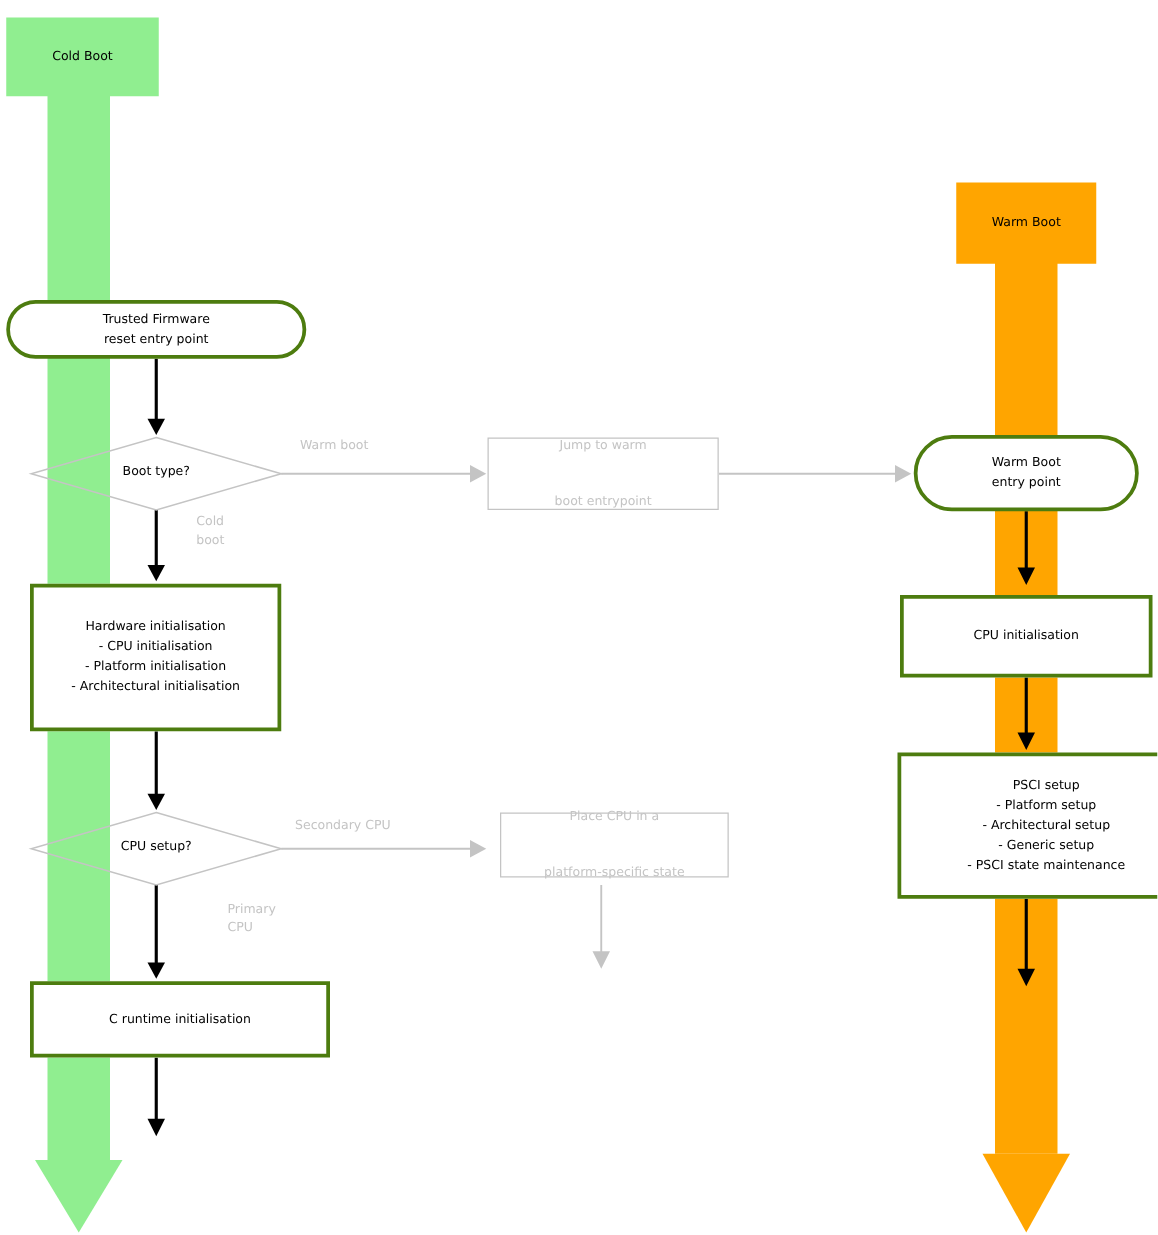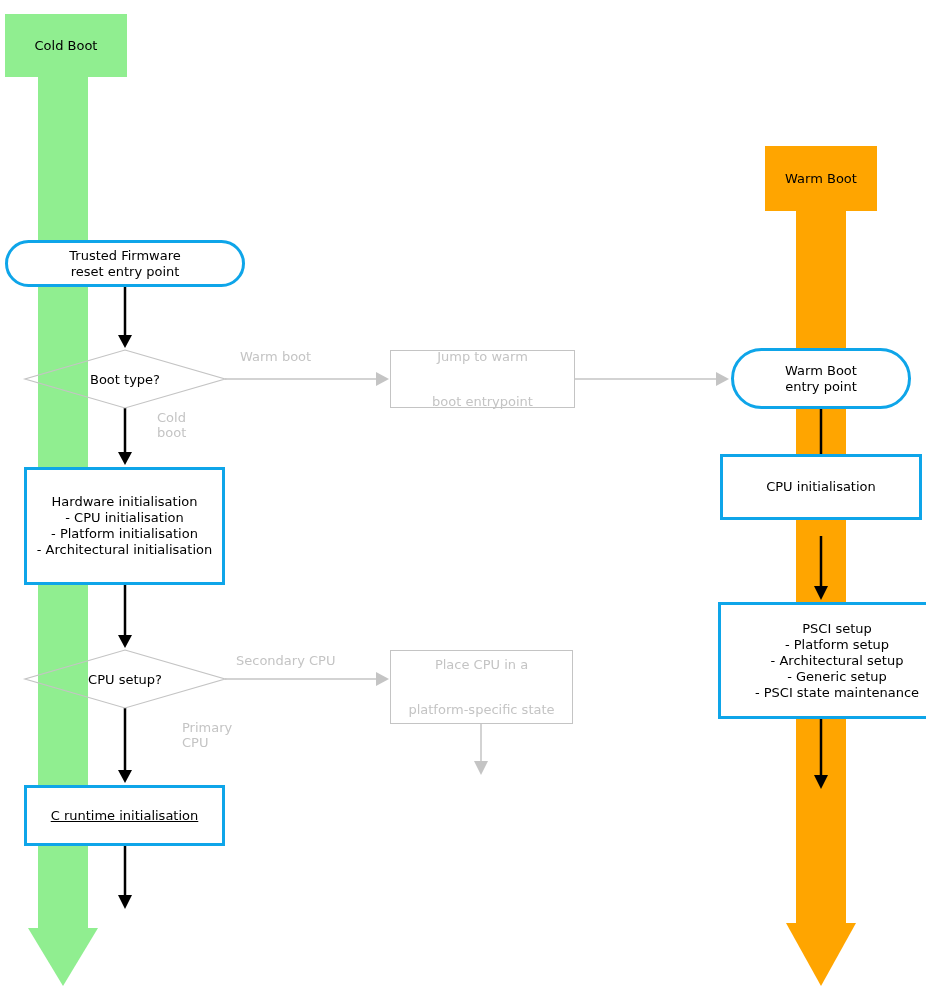--- a/index.html
+++ b/index.html
@@ -2,21 +2,21 @@
 <html><head>
 <meta charset="utf-8">
 <style>
   html, body { margin: 0; padding: 0; background: #ffffff; }
   .canvas {
     position: relative;
     width: 926px;
     height: 988px;
     background: #ffffff;
     font-family: "DejaVu Sans", sans-serif;
-    font-size: 13px;
+    font-size: 10px;
     color: #000;
     overflow: hidden;
   }
   svg.layer { position: absolute; left: 0; top: 0; }
 
   .banner {
     position: absolute;
     display: flex;
     align-items: center;
     justify-content: center;
@@ -29,30 +29,30 @@
     position: absolute;
     background: #ffffff;
     display: flex;
     flex-direction: column;
     align-items: center;
     justify-content: center;
     text-align: center;
     box-sizing: border-box;
     line-height: 16px;
   }
-  .node.black { border: 3px solid #0ea5e9; justify-content: center; }
+  .node.black { border: 3px solid #4d7c0f; justify-content: center; }
   .node.gray  { border: 1px solid #c4c4c4; color: #c4c4c4; gap: 29px; }
 
   .stadium1 { left: 5px;   top: 240px; width: 240px; height: 47px;  border-radius: 24px; }
   .stadium2 { left: 731px; top: 348px; width: 180px; height: 61px;  border-radius: 31px; }
   .hw       { left: 24px;  top: 467px; width: 201px; height: 118px; }
-  .crt      { left: 24px;  top: 785px; width: 201px; height: 61px; text-decoration: underline;  }
+  .crt      { left: 24px;  top: 785px; width: 240px; height: 61px;  }
   .jumpwarm { left: 390px; top: 350px; width: 185px; height: 58px;  }
-  .placecpu { left: 390px; top: 650px; width: 183px; height: 74px;  }
-  .cpuinit  { left: 720px; top: 454px; width: 202px; height: 66px;  }
+  .placecpu { left: 400px; top: 650px; width: 183px; height: 52px;  }
+  .cpuinit  { left: 720px; top: 476px; width: 202px; height: 66px;  }
   .psci     { left: 718px; top: 602px; width: 238px; height: 117px; }
 
   .node span { display: block; }
 
   .edge-label {
     position: absolute;
     color: #c4c4c4;
     line-height: 15px;
     white-space: nowrap;
   }

